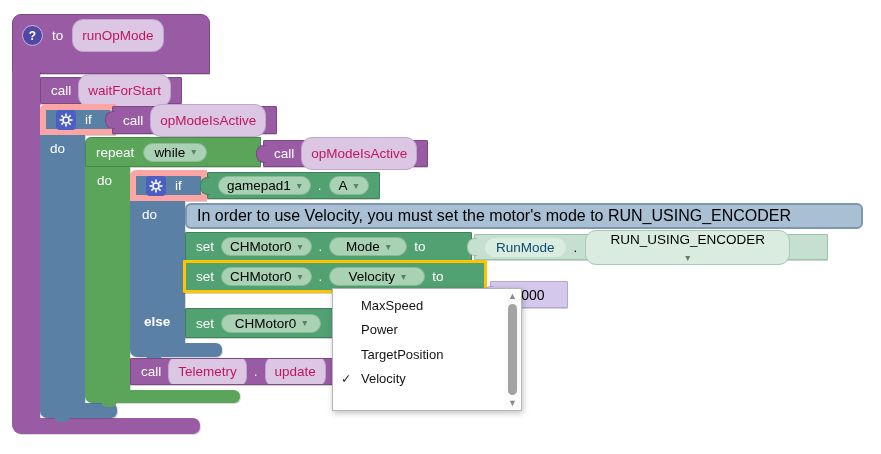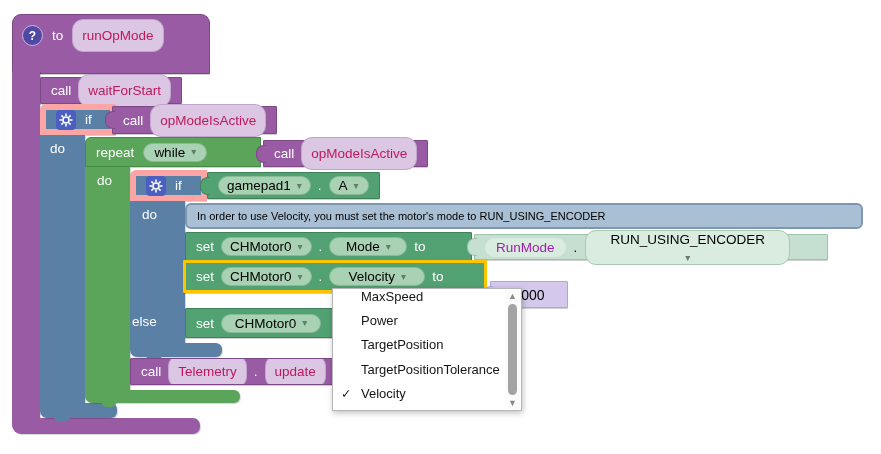--- a/index.html
+++ b/index.html
@@ -21,21 +21,21 @@
   .bar.purple,.bar.blue,.bar.green{border:none;}
   .wl{color:#ffffff;font-size:13.5px;white-space:nowrap;}
   .lbl{position:absolute;color:#fff;font-size:13.5px;}
   
   .fld{background:#dbc7e3;border:1px solid #c1a5cf;border-radius:11px;
     padding:8px 9px;font-size:13.5px;color:#be185d;white-space:nowrap;}
   .gfld{background:#a9d2b4;border:1px solid #88ba95;border-radius:11px;
     padding:1px 8px;font-size:13.5px;color:#000;white-space:nowrap;
     display:inline-flex;align-items:center;justify-content:center;gap:6px;box-sizing:border-box;}
   .mintlbl{background:#daece0;border:1px solid #daece0;border-radius:11px;
-    padding:1px 10px;font-size:13.5px;color:#a21caf;white-space:nowrap;
+    padding:1px 10px;font-size:13.5px;color:#0c4a6e;white-space:nowrap;
     display:inline-flex;align-items:center;justify-content:center;box-sizing:border-box;}
   .mintdd{background:#daece0;border:1px solid #a6cab2;border-radius:11px;
     padding:1px 10px;font-size:13.5px;color:#000;white-space:nowrap;
     display:inline-flex;align-items:center;justify-content:center;gap:6px;box-sizing:border-box;flex-direction:column;}
   .arrow{font-size:10px;color:#5f7f6a;line-height:1;}
   .dk{color:#000;}
   
   .gear{width:20px;height:20px;border-radius:4px;background:#4a5fc1;
     display:flex;align-items:center;justify-content:center;flex:0 0 auto;}
   .help{width:19px;height:19px;border-radius:50%;background:#4f48a5;color:#fff;
@@ -43,21 +43,21 @@
     border:1px solid #cdb6dc;flex:0 0 auto;}
   
   .tab{position:absolute;left:-8px;top:50%;transform:translateY(-50%);
     width:9px;height:16px;background:inherit;border:inherit;border-right:none;
     border-radius:8px 0 0 8px;}
   
   .selected{border:3px solid #fdc500;}
   
   .menu{position:absolute;background:#ffffff;border:1px solid #b5b5b5;
     box-shadow:1px 2px 6px rgba(0,0,0,.25);z-index:30;box-sizing:border-box;}
-  .mi{position:relative;height:24.2px;display:flex;align-items:flex-start;
+  .mi{position:relative;height:24.2px;display:flex;align-items:flex-end;
     padding-left:28px;padding-right:16px;font-size:13px;color:#141414;white-space:nowrap;}
   .mi .chk{position:absolute;left:8px;font-size:12.5px;color:#222;}
   .sb{position:absolute;top:1px;right:1px;bottom:1px;width:15px;display:flex;
     flex-direction:column;align-items:center;background:#fbfbfb;}
   .sb .cap{font-size:9px;color:#8a8a8a;height:12px;line-height:13px;}
   .sb .thumb{flex:1;width:9px;background:#a3a3a3;border-radius:5px;margin:2px 0;}
   .bump{position:absolute;border-radius:0 0 7px 7px;}
 </style>
 </head>
 <body>
@@ -139,38 +139,38 @@
             <line x1="9.8" y1="9.8" x2="11.6" y2="11.6"></line>
           <line x1="11.6" y1="2.4" x2="9.8" y2="4.2"></line>
             <line x1="4.2" y1="9.8" x2="2.4" y2="11.6"></line>
         </g>
       </svg>
     </span>
     <span class="wl">if</span>
   </div>
   <div class="bar blue" style="left:130px;top:201px;width:55px;height:142px;background:#5b80a5;"></div>
   <span class="lbl" style="left:142px;top:207px;">do</span>
-  <span class="lbl" style="left:132px;top:314px;">else</span>
+  <span class="lbl" style="left:144px;top:314px;font-weight:bold;">else</span>
   <div class="bar blue" style="left:130px;top:343px;width:92px;height:14px;background:#5b80a5;border-radius:0 6px 6px 7px;"></div>
   <div class="bump" style="left:146px;top:355px;width:16px;height:6px;background:#5b80a5;"></div>
 
   <div class="blk mgreen" style="left:207px;top:172px;">
     <span class="tab"></span>
     <span class="gfld" style="min-width:92px;">
       <span>gamepad1</span>
       <span class="arrow">▾</span>
     </span>
     <span class="wl">.</span>
     <span class="gfld" style="min-width:40px;">
       <span>A</span>
       <span class="arrow">▾</span>
     </span>
   </div>
 
-  <div class="abs steel" style="left:185px;top:203px;width:678px;height:26px;border-radius:6px;box-sizing:border-box;display:flex;align-items:center;padding:0 10px;font-size:11px;color:#000;">
+  <div class="abs steel" style="left:185px;top:203px;width:678px;height:26px;border-radius:6px;box-sizing:border-box;display:flex;align-items:center;padding:0 10px;font-size:16px;color:#000;">
     <span style="white-space:nowrap;overflow:hidden;">In order to use Velocity, you must set the motor's mode to RUN_USING_ENCODER</span>
   </div>
 
   <div class="blk mgreen" style="left:185px;top:232px;width:287px;height:29px;">
     <span class="wl">set</span>
     <span class="gfld" style="min-width:88px;">
       <span>CHMotor0</span>
       <span class="arrow">▾</span>
     </span>
     <span class="wl">.</span>
@@ -229,23 +229,20 @@
     <div class="mi">
       <span>MaxSpeed</span>
     </div>
     <div class="mi">
       <span>Power</span>
     </div>
     <div class="mi">
       <span>TargetPosition</span>
     </div>
     <div class="mi">
-      <span>TargetPositionTolerance</span>
-    </div>
-    <div class="mi">
       <span class="chk">✓</span>
       <span>Velocity</span>
     </div>
     <div class="sb">
       <span class="cap">▲</span>
       <span class="thumb"></span>
       <span class="cap">▼</span>
     </div>
   </div>
 

